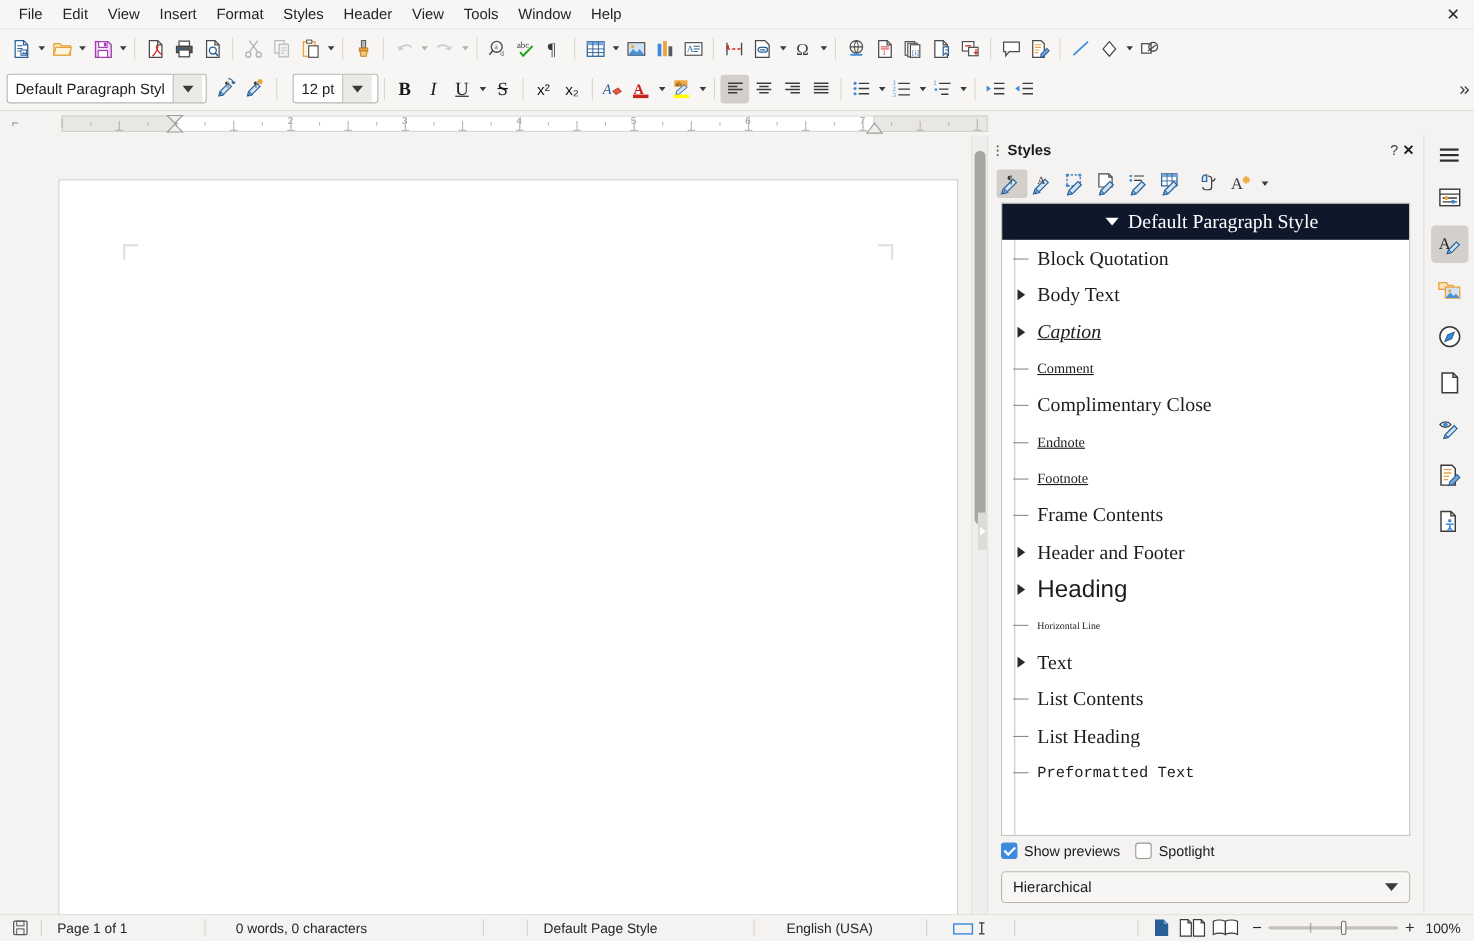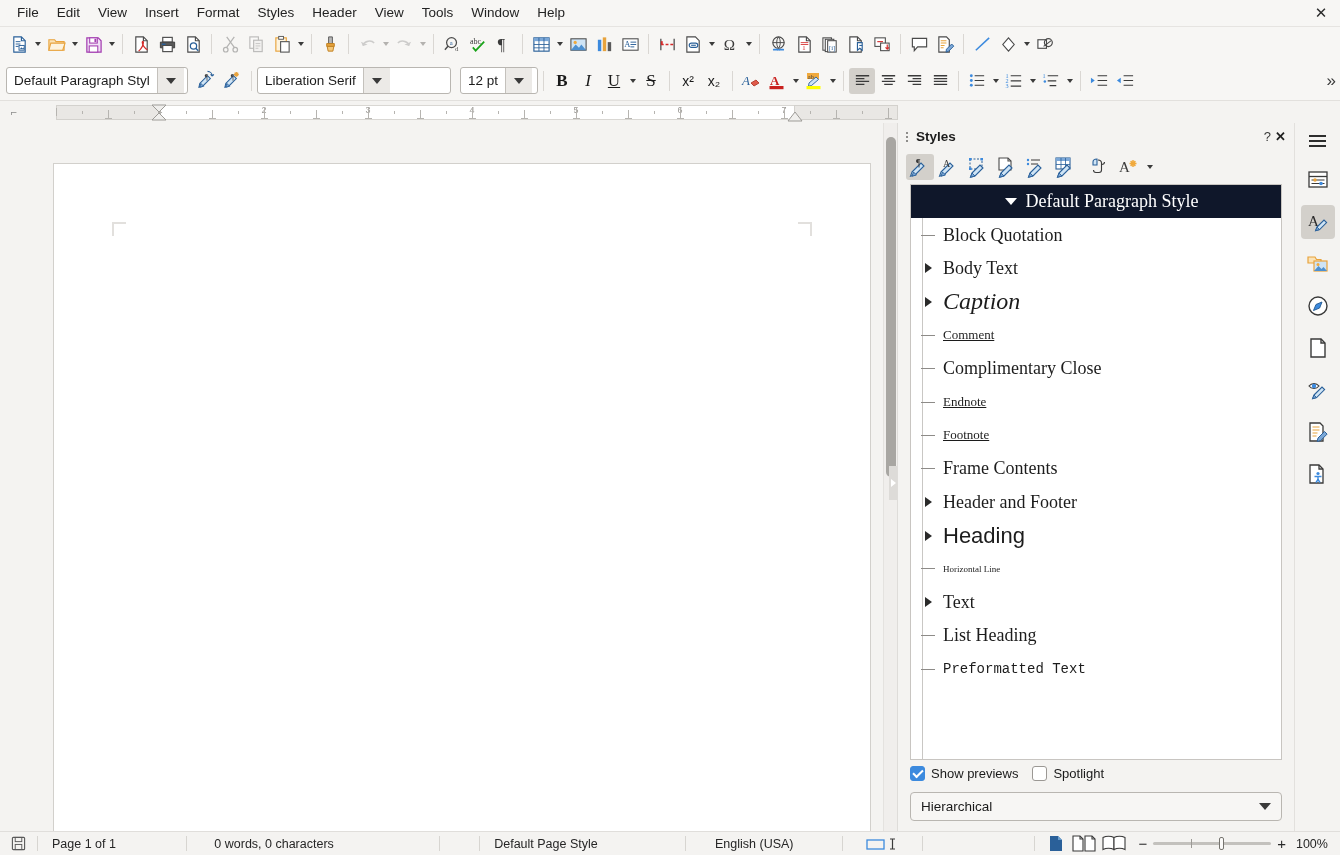--- a/index.html
+++ b/index.html
@@ -181,21 +181,21 @@
   .twisty.dash::after {
     content: ""; width: 14px; height: 1px; background: #8d8b88;
   }
   .treeline {
     position: absolute; left: 11px; top: 0; bottom: 0; width: 1px; background: #c9c7c4;
   }
   .srow .slabel { color: #1c1c1c; padding-left: 4px; }
   .f-serif   { font-family: "Liberation Serif", serif; font-size: 18px; }
   .f-serif-s { font-family: "Liberation Serif", serif; font-size: 13px; text-decoration: underline; }
   .f-serif-xs{ font-family: "Liberation Serif", serif; font-size: 9px; }
-  .f-italic  { font-family: "Liberation Serif", serif; font-size: 24px; font-style: italic; }
+  .f-italic  { font-family: "Liberation Serif", serif; font-size: 18px; font-style: italic; text-decoration: underline; }
   .f-sans-lg { font-family: "Liberation Sans", sans-serif; font-size: 22px; }
   .f-mono    { font-family: "Liberation Mono", monospace; font-size: 14px; }
 
   .deck-checks {
     height: 27px; flex: 0 0 27px; display: flex; align-items: center; padding: 0 12px; gap: 8px;
   }
   .chk { display: flex; align-items: center; gap: 6px; cursor: default; }
   .chkbox {
     width: 15px; height: 15px; border: 1px solid #9b9894; border-radius: 3px; background: #fff;
     display: flex; align-items: center; justify-content: center;
@@ -578,24 +578,20 @@
       <svg width="21" height="21" viewBox="0 0 22 22">
         <path d="M3 14l8-8 3 3-8 8-4 1z" fill="#cfe4f5" stroke="#2a6099" stroke-width="1.1"></path>
         <path d="M3 18l4-1-3-3z" fill="#7ba7d7" stroke="#2a6099" stroke-width="0.9"></path>
         <path d="M14 2v5M11.5 4.5h5M12.2 2.7l3.6 3.6M15.8 2.7l-3.6 3.6" stroke="#e8a33d" stroke-width="1.3"></path>
         <text x="8" y="10" font-size="8" fill="#3a3a3a" font-family="serif">¶</text>
       </svg>
     </div>
 
     <div class="tsep"></div>
 
-    <div class="combo" style="width:194px">
-      <div class="cval">Liberation Serif</div>
-      <div class="cbtn"></div>
-    </div>
 
     <div class="combo" style="width:78px; margin-left:9px">
       <div class="cval">12 pt</div>
       <div class="cbtn"></div>
     </div>
 
     <div class="tsep"></div>
 
     <div class="tbtn">
       <span style="font-family:'Liberation Serif',serif;font-weight:bold;font-size:17px">B</span>
@@ -956,20 +952,24 @@
             <div class="srow">
               <span class="twisty dash"></span>
               <span class="slabel f-serif-xs">Horizontal Line</span>
             </div>
             <div class="srow">
               <span class="twisty right"></span>
               <span class="slabel f-serif">Text</span>
             </div>
             <div class="srow">
               <span class="twisty dash"></span>
+              <span class="slabel f-serif">List Contents</span>
+            </div>
+            <div class="srow">
+              <span class="twisty dash"></span>
               <span class="slabel f-serif">List Heading</span>
             </div>
             <div class="srow">
               <span class="twisty dash"></span>
               <span class="slabel f-mono">Preformatted Text</span>
             </div>
           </div>
       </div>
 
       <div class="deck-checks">

